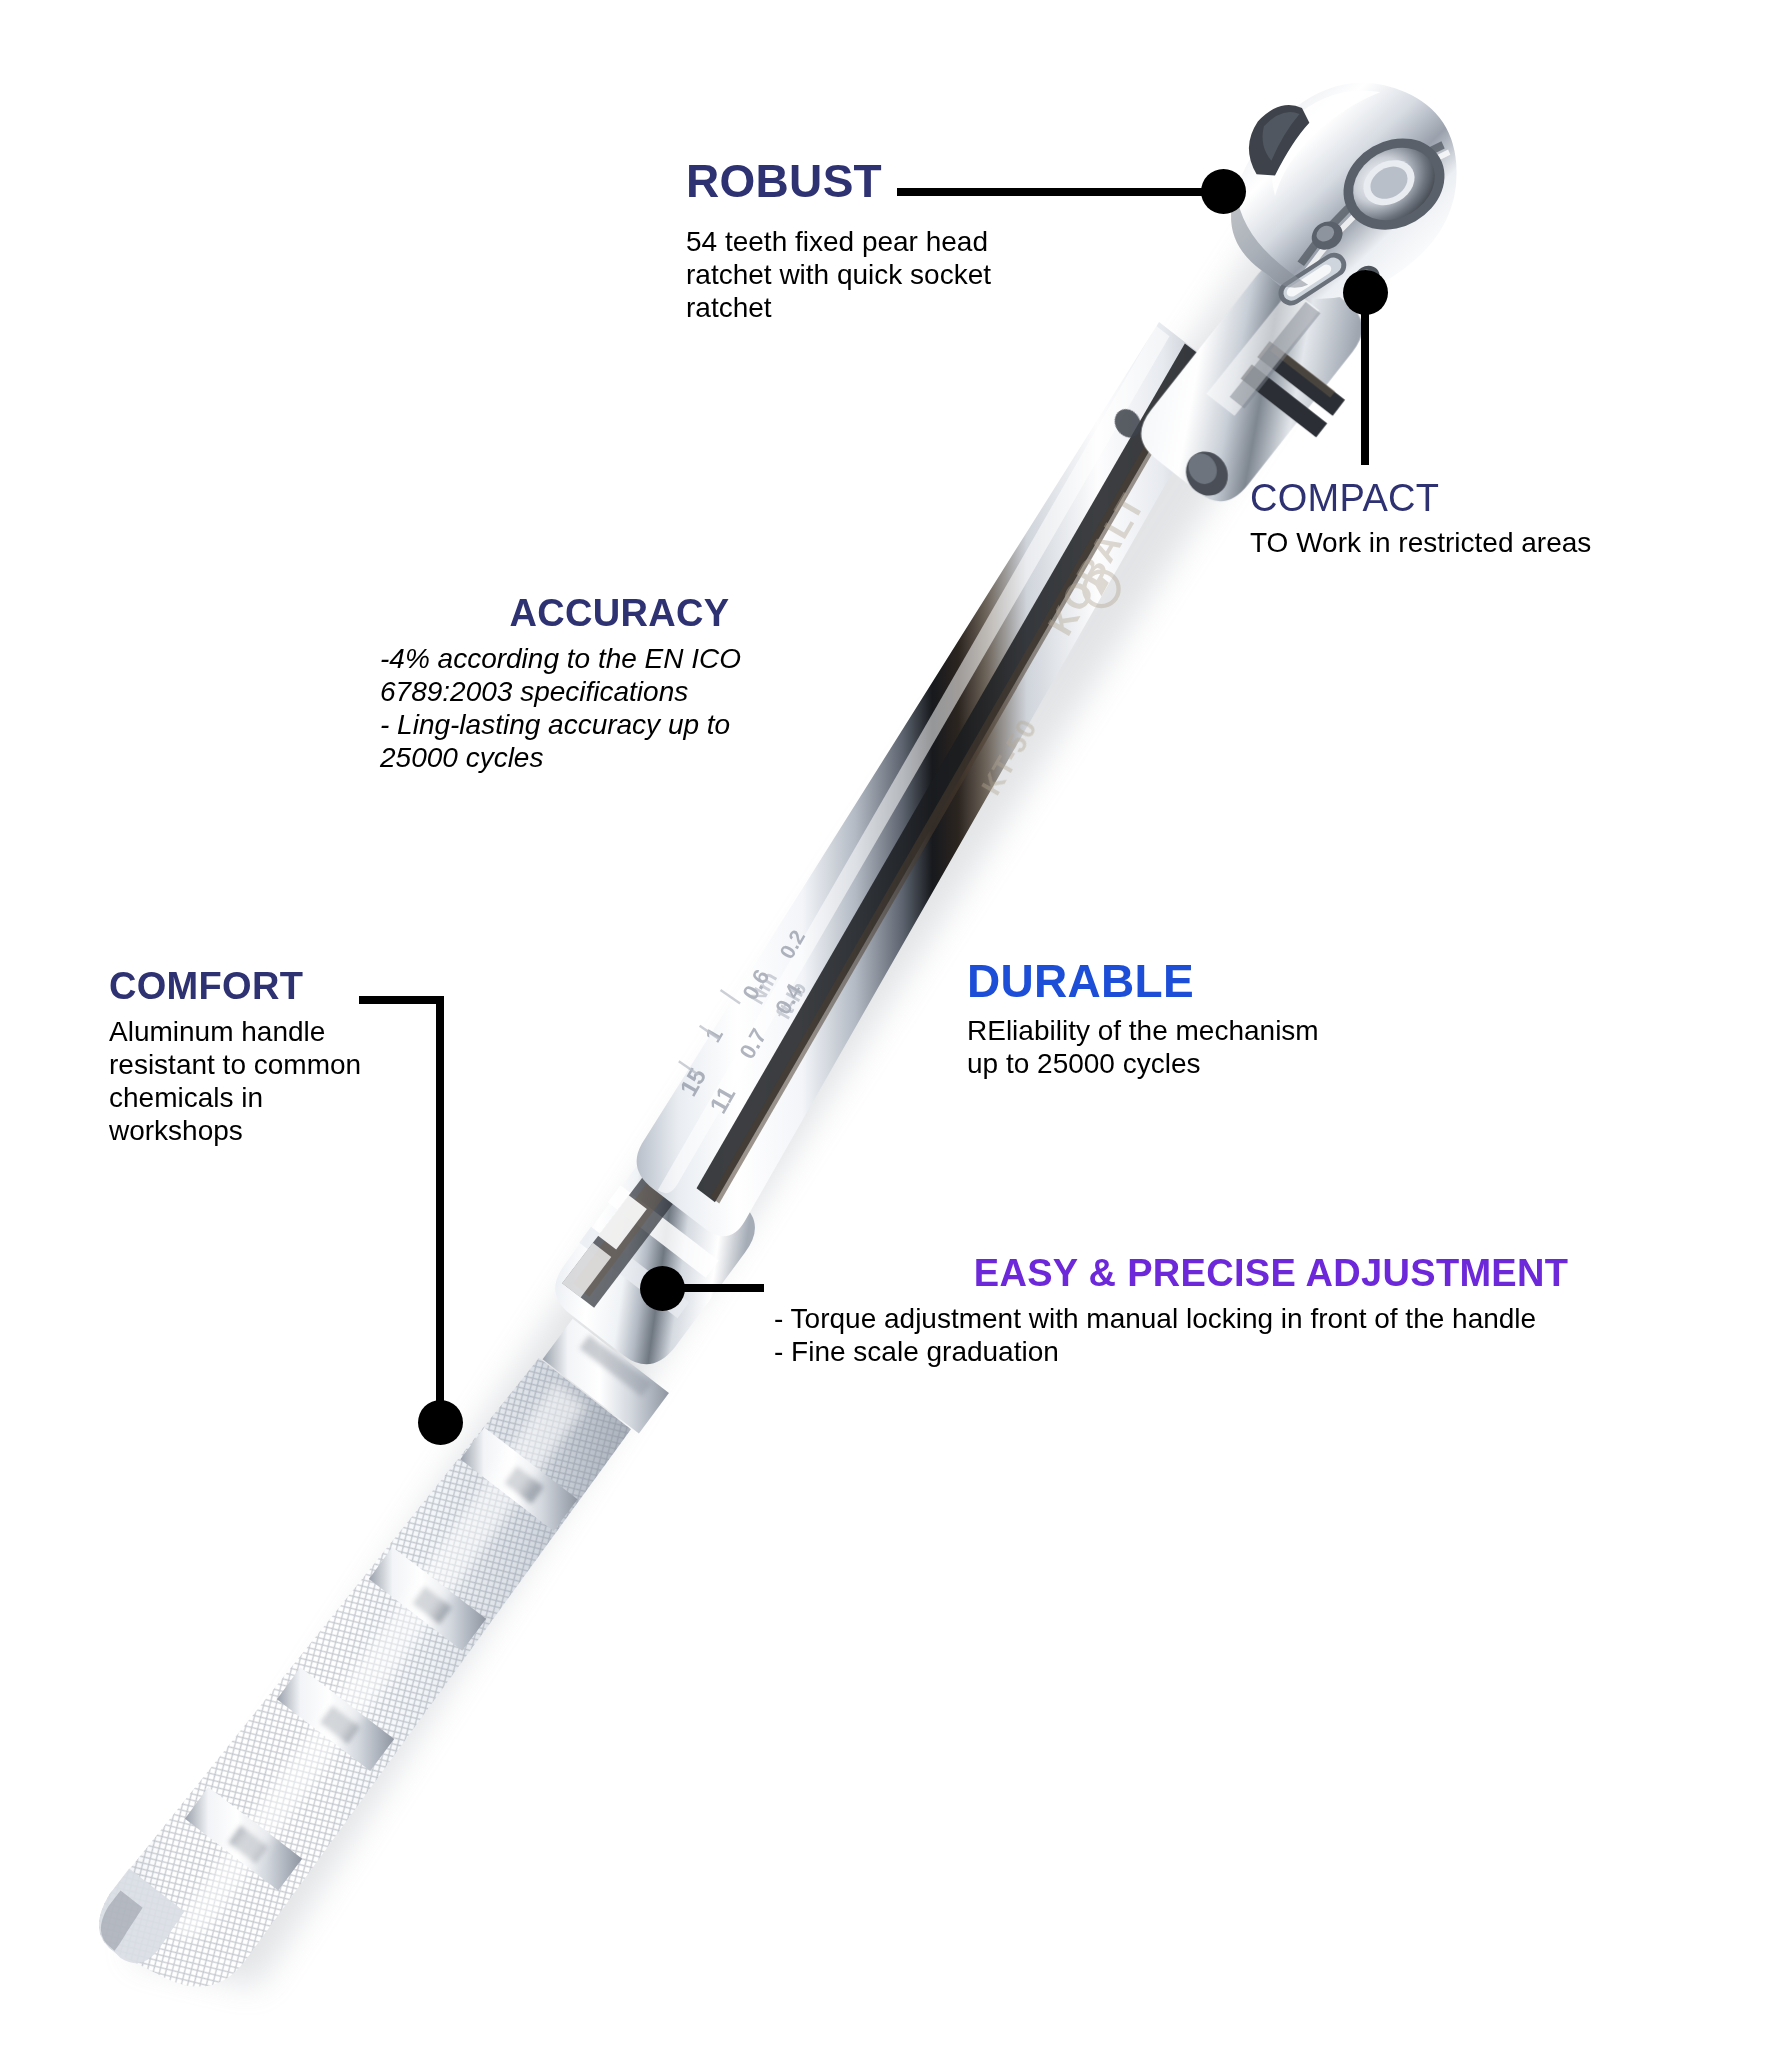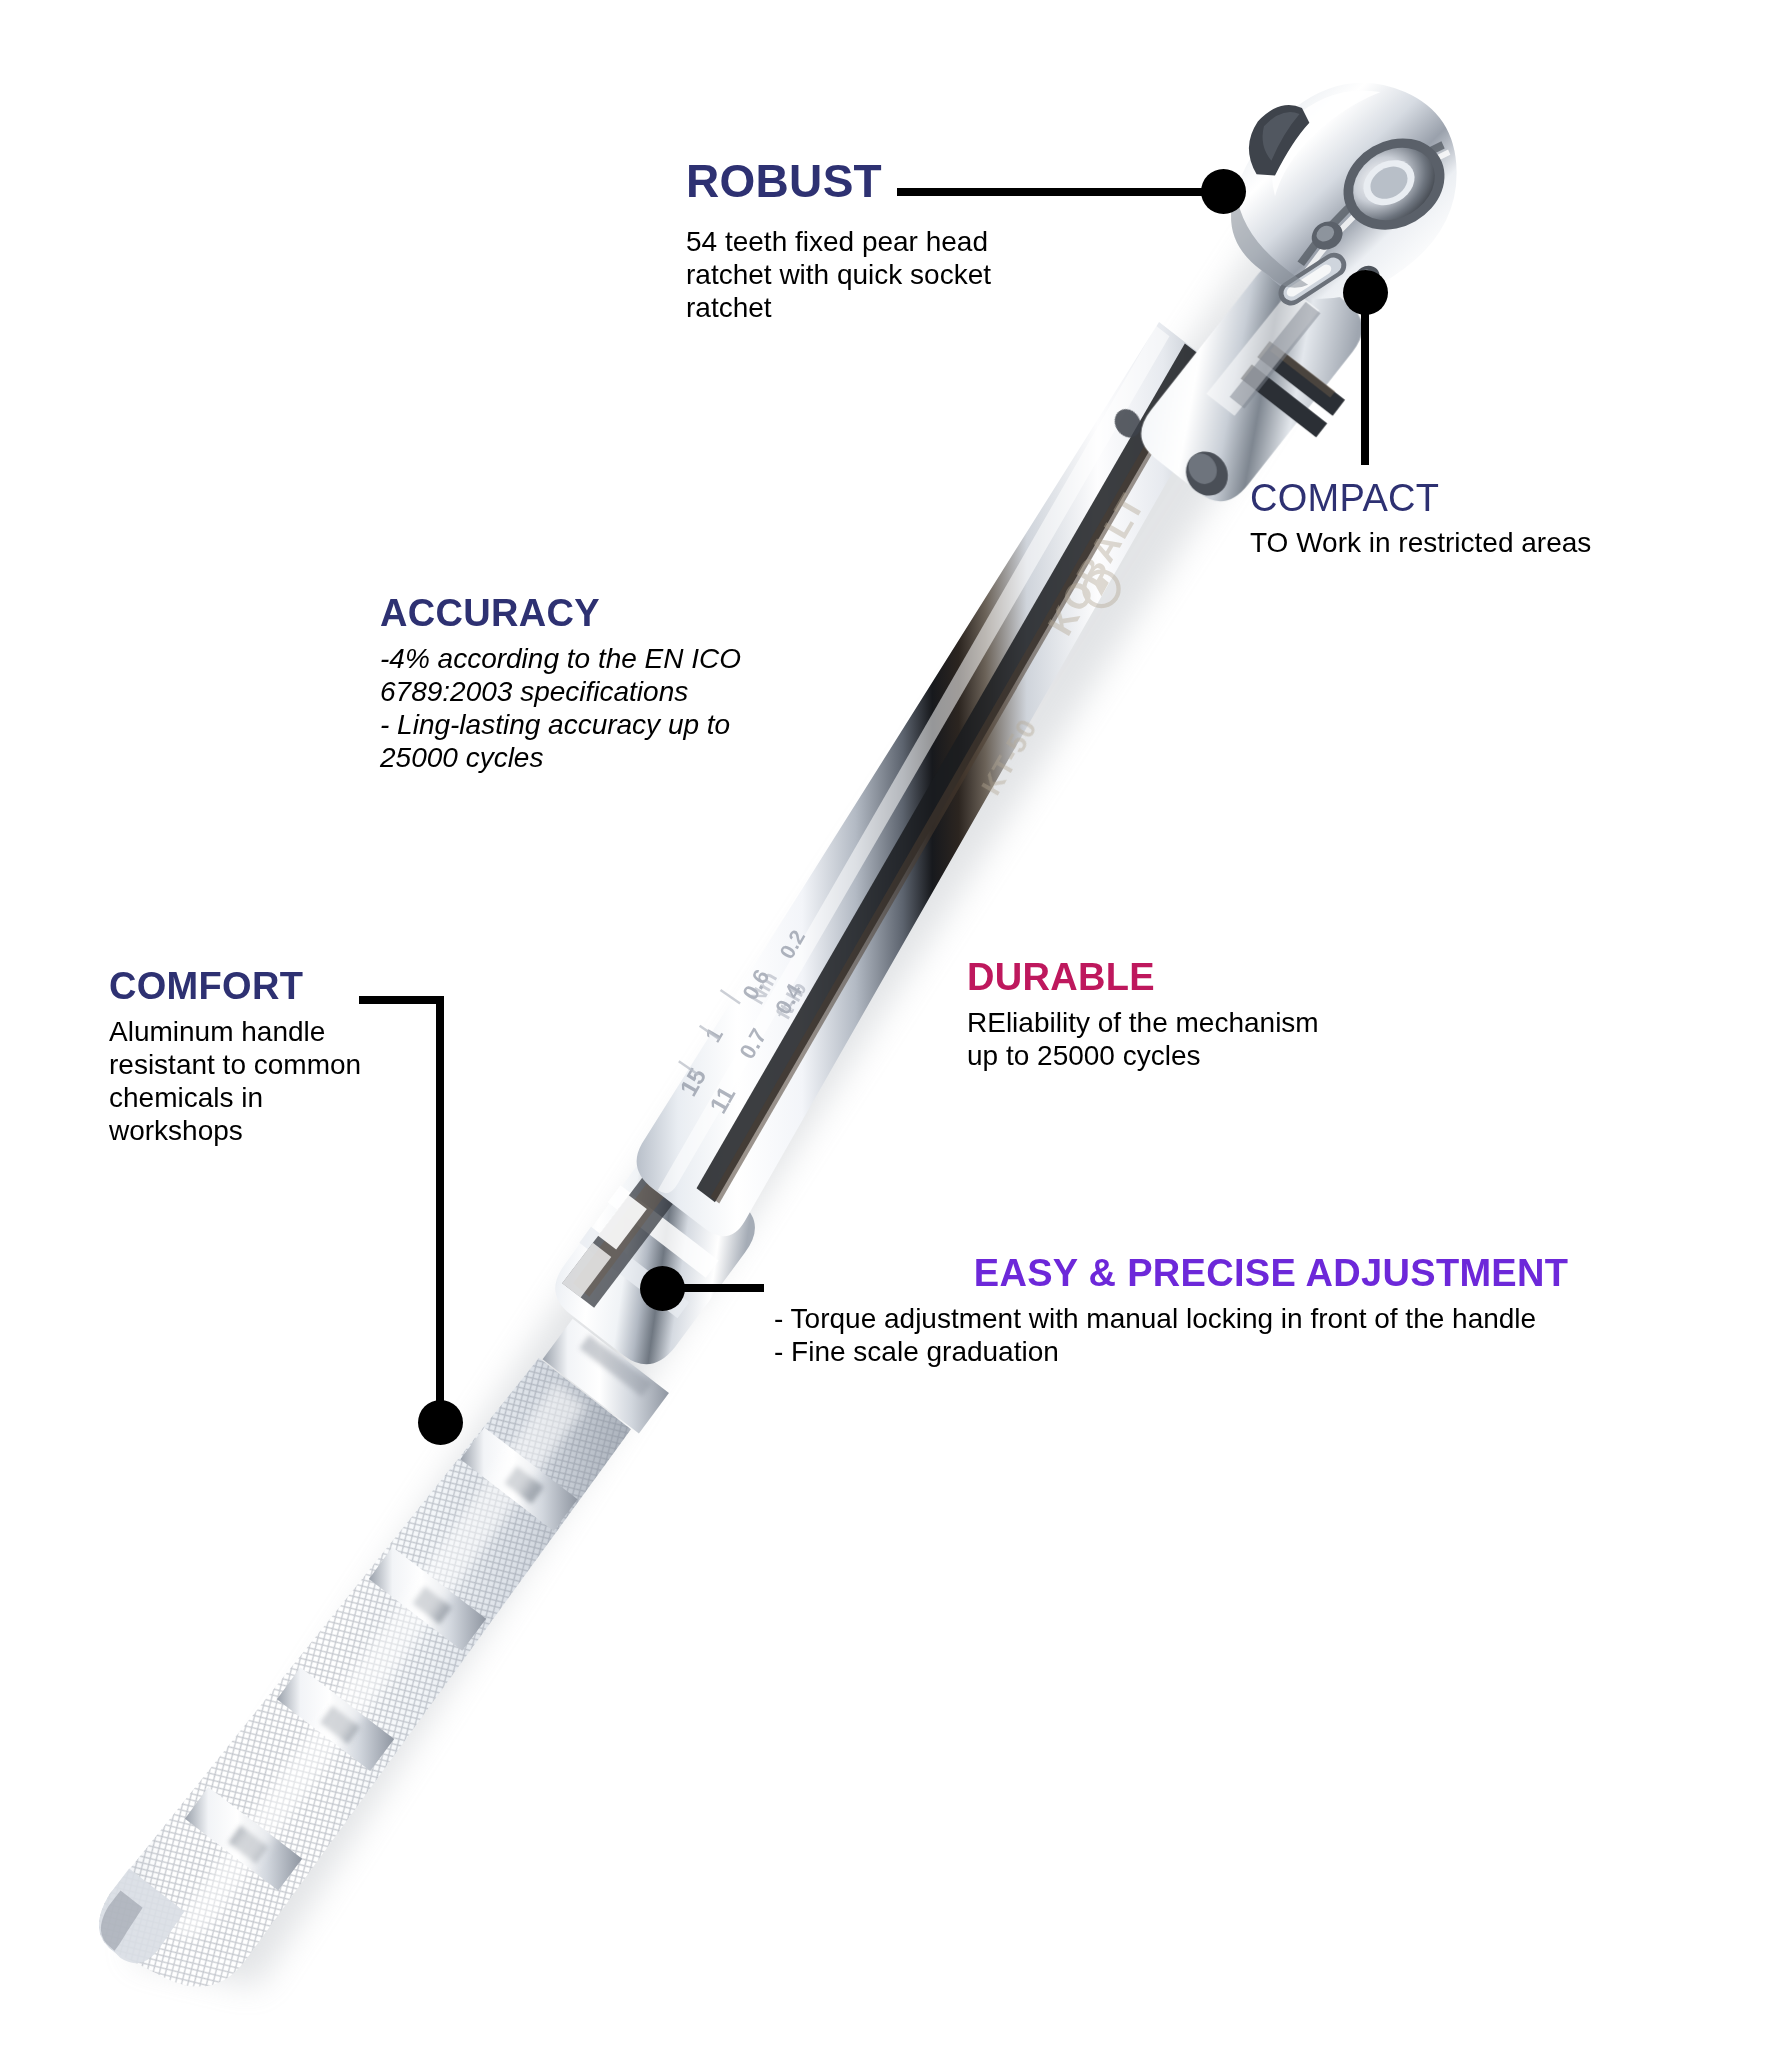--- a/index.html
+++ b/index.html
@@ -286,41 +286,41 @@
   </div>
 
   <div class="callout" style="left:1250px; top:479px; width:503px;">
     <div class="c-title" style="color:#2E3172; font-size:38px; font-weight:normal;">COMPACT</div>
     <div class="c-body" style="font-size:28px; margin-top:8.6px;">
       <div>TO Work in restricted areas</div>
     </div>
   </div>
 
   <div class="callout" style="left:380px; top:594px; width:479px;">
-    <div class="c-title" style="color:#2E3172; font-size:38px;">ACCURACY</div>
+    <div class="c-title" style="color:#2E3172; font-size:38px;text-align:center;">ACCURACY</div>
     <div class="c-body" style="font-size:28px; margin-top:9.8px;font-style:italic;">
       <div>-4% according to the EN ICO</div>
       <div>6789:2003 specifications</div>
       <div>- Ling-lasting accuracy up to</div>
       <div>25000 cycles</div>
     </div>
   </div>
 
   <div class="callout" style="left:109px; top:967px; width:393px;">
     <div class="c-title" style="color:#2E3172; font-size:38px;">COMFORT</div>
     <div class="c-body" style="font-size:28px; margin-top:9.8px;">
       <div>Aluminum handle</div>
       <div>resistant to common</div>
       <div>chemicals in</div>
       <div>workshops</div>
     </div>
   </div>
 
   <div class="callout" style="left:967px; top:958px; width:491px;">
-    <div class="c-title" style="color:#be185d; font-size:38px;">DURABLE</div>
+    <div class="c-title" style="color:#1d4ed8; font-size:46px;">DURABLE</div>
     <div class="c-body" style="font-size:28px; margin-top:9.8px;">
       <div>REliability of the mechanism</div>
       <div>up to 25000 cycles</div>
     </div>
   </div>
 
   <div class="callout" style="left:774px; top:1254px; width:994px;">
     <div class="c-title" style="color:#6d28d9; font-size:38px;text-align:center;">EASY &amp; PRECISE ADJUSTMENT</div>
     <div class="c-body" style="font-size:28px; margin-top:9.8px;">
       <div>- Torque adjustment with manual locking in front of the handle</div>

